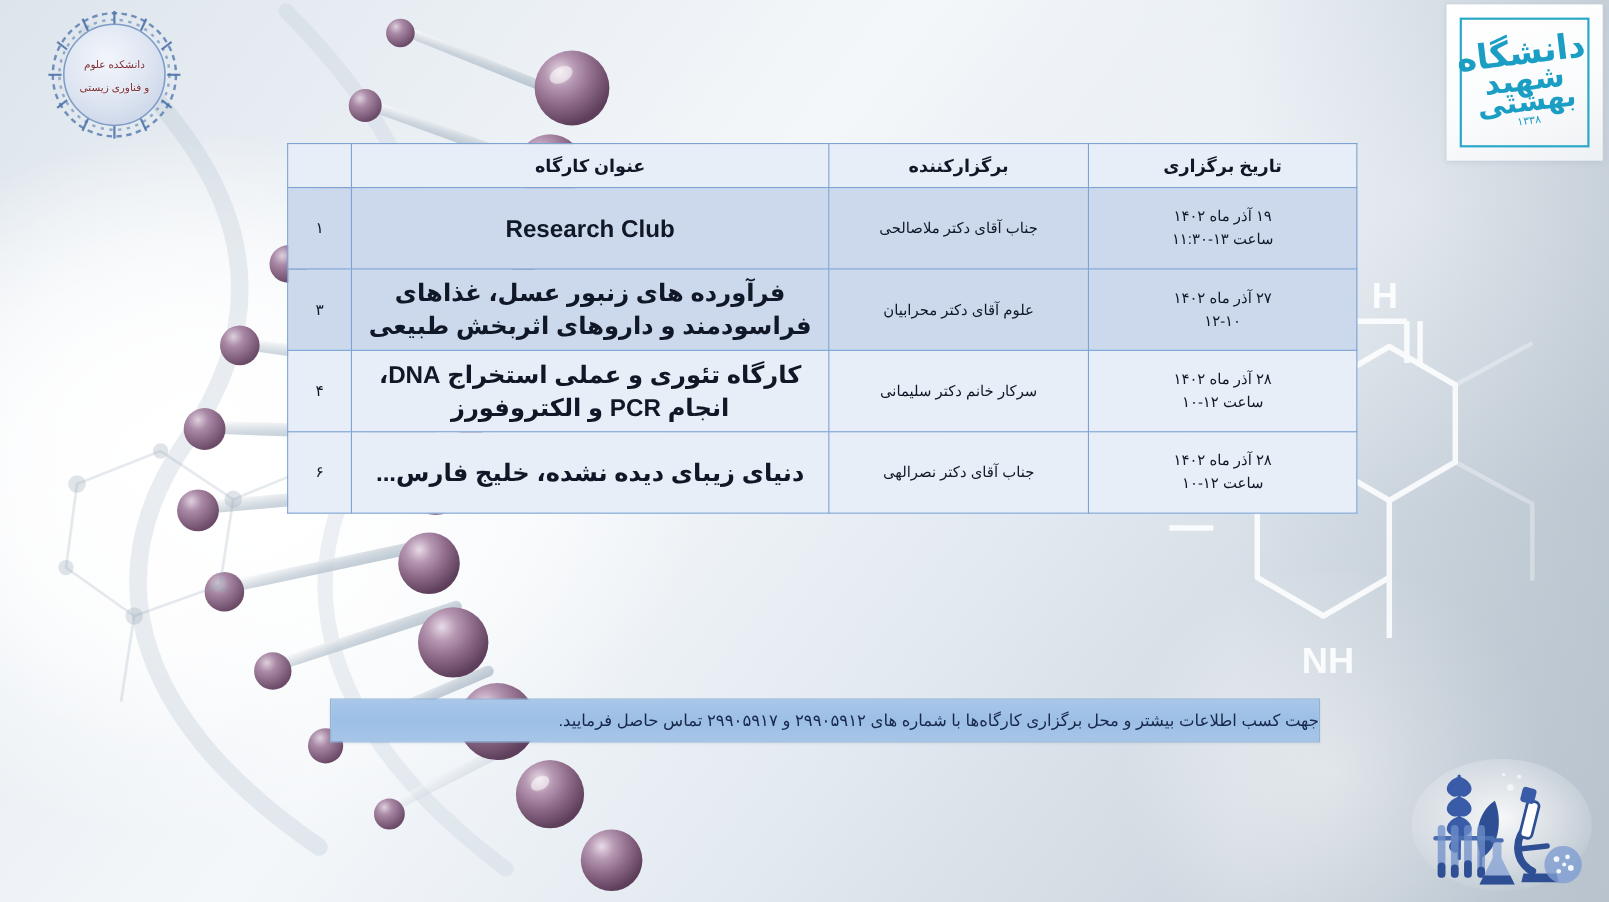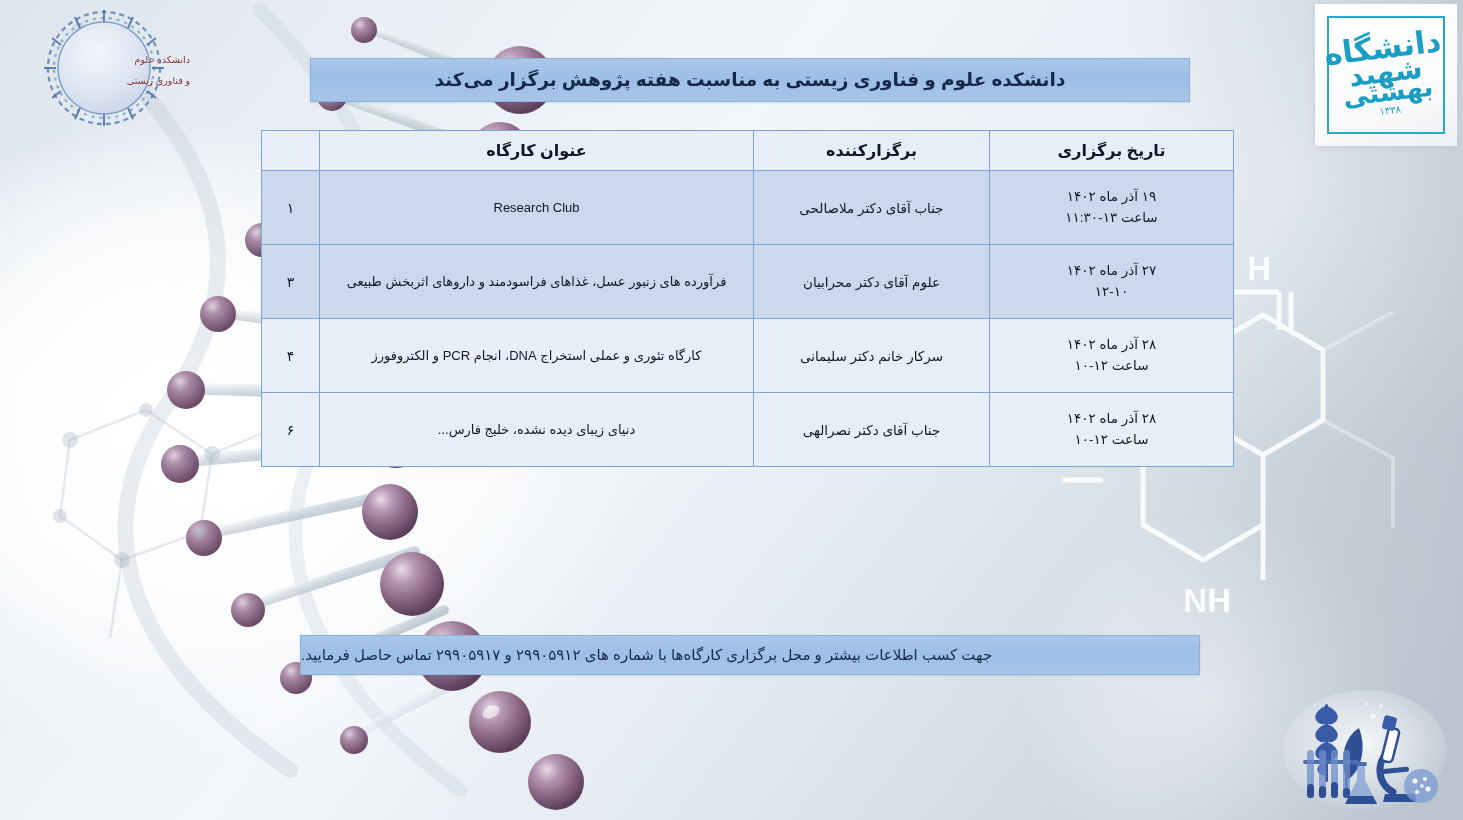--- a/index.html
+++ b/index.html
@@ -45,21 +45,21 @@
   }
 
   
   .seal {
     position: absolute; left: 18px; top: 6px;
     width: 172px; height: 128px;
   }
   .seal svg { width: 100%; height: 100%; }
   .seal-text {
     position: absolute; inset: 0;
-    display: flex; flex-direction: column; align-items: flex-start; justify-content: center;
+    display: flex; flex-direction: column; align-items: center; justify-content: center;
     gap: 10px;
     color: #7d2b33;
     font-size: 9.5px;
     letter-spacing: 0.4px;
     text-shadow: 0 0 2px rgba(255,255,255,0.9);
   }
 
   
   .uni-logo {
     position: absolute; right: 6px; top: 4px;
@@ -131,34 +131,34 @@
   }
   tbody tr.odd td { background: #ccd9ec; }
   tbody tr.even td { background: #e8eef7; }
 
   col.c-num   { width: 58px; }
   col.c-title { width: 434px; }
   col.c-host  { width: 236px; }
   col.c-date  { width: 244px; }
 
   td.num   { font-size: 14px; }
-  td.title { font-size: 13px; font-weight: normal; line-height: 1.35; }
+  td.title { font-size: 22px; font-weight: bold; line-height: 1.35; }
   td.host  { font-size: 13.5px; }
   td.date  { font-size: 13.5px; line-height: 1.5; }
   td.date .d-line { display: block; }
 
   tbody tr { height: 74px; }
 
   
   .footer-note {
     position: absolute; left: 300px; top: 635px;
     width: 900px; height: 40px;
     background: linear-gradient(180deg, #a9c7e9 0%, #9dbfe5 48%, #a6c5e8 100%);
     border: 1px solid #8fb2d8;
-    display: flex; align-items: center; justify-content: flex-end;
+    display: flex; align-items: center; justify-content: flex-start;
     box-shadow: 0 1px 2px rgba(90,120,160,0.18);
   }
   .footer-text {
     color: #17274a;
     font-size: 15px;
     white-space: nowrap;
   }
 </style>
 </head>
 <body>
@@ -332,23 +332,20 @@
     <div class="uni-logo-inner">
       <div class="uni-cal">
         <div class="l1">دانشگاه</div>
         <div class="l2">شهید</div>
         <div class="l3">بهشتی</div>
         <div class="l4">۱۳۳۸</div>
       </div>
     </div>
   </div>
 
-  <div class="banner">
-    <div class="banner-text">دانشکده علوم و فناوری زیستی به مناسبت هفته پژوهش برگزار می‌کند</div>
-  </div>
 
   <div class="table-wrap">
     <table class="schedule">
       <colgroup>
         <col class="c-date">
           <col class="c-host">
           <col class="c-title">
           <col class="c-num">
       </colgroup>
       <thead>

